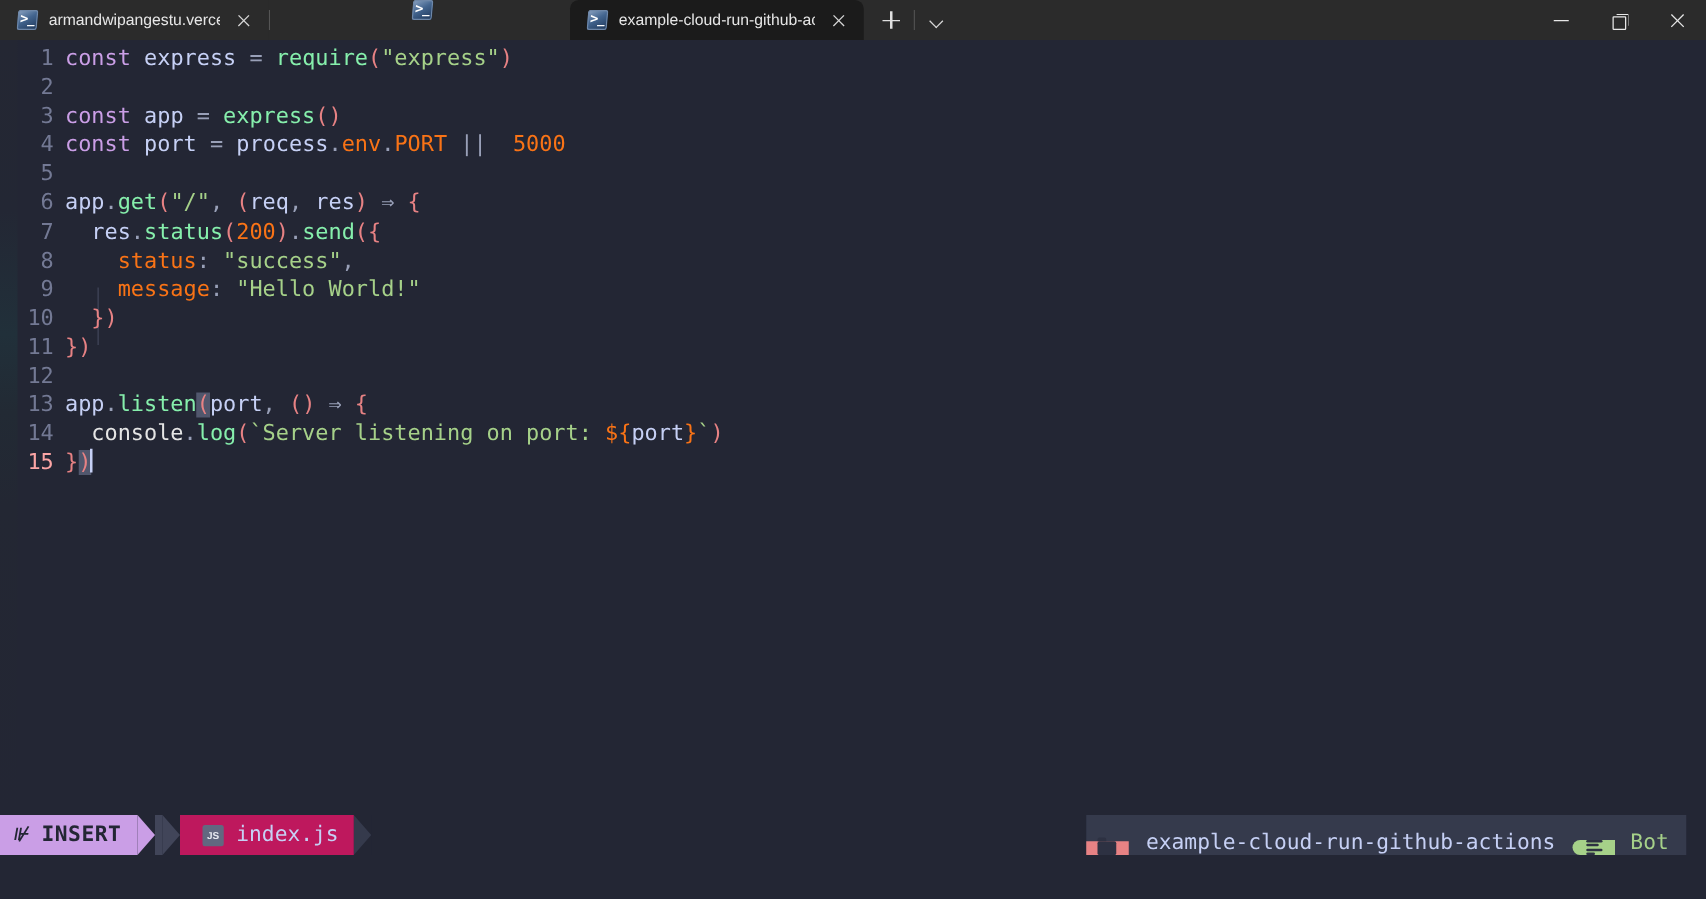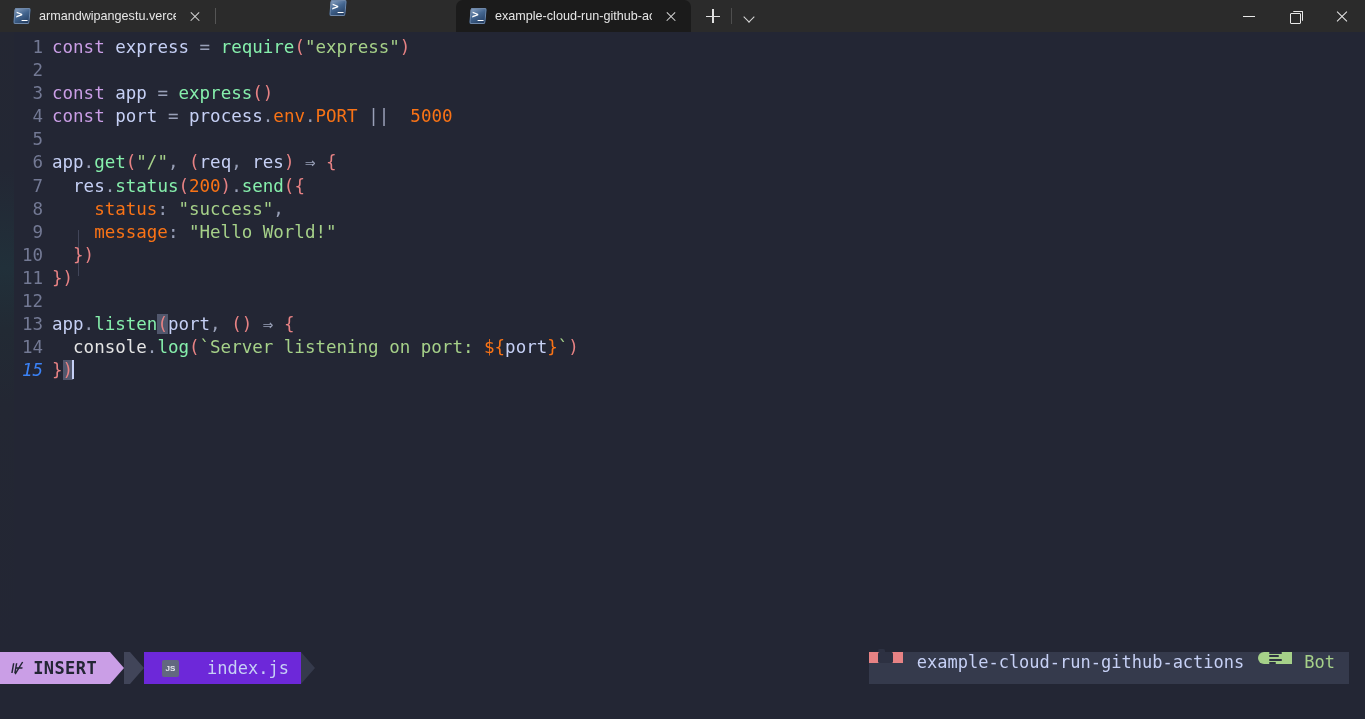--- a/index.html
+++ b/index.html
@@ -218,21 +218,21 @@
   }
   .gutter {
     width: 52px;
     flex: none;
     text-align: right;
     padding-right: 9px;
     box-sizing: border-box;
     color: #737994;
     font-size: 17.5px;
   }
-  .ln.cur .gutter { color: #3b82f6; font-style: italic; }
+  .ln.cur .gutter { color: #fca5a5; }
   .src { position: relative; }
 
   
   .iguide {
     position: absolute;
     left: 78px;
     width: 1px;
     background: #414559;
   }
 
@@ -294,24 +294,24 @@
     padding-right: 6px;
   }
   .seg-b-arrow {
     width: 0; height: 0;
     border-top: 16px solid transparent;
     border-bottom: 16px solid transparent;
     border-left: 14px solid #414559;
     flex: none;
   }
   .seg-c {
-    background: #6d28d9;
+    background: #be185d;
     color: #c6d0f5;
     padding: 0 12px 0 18px;
-    gap: 28px;
+    gap: 10px;
   }
   .seg-c-arrow {
     width: 0; height: 0;
     border-top: 16px solid transparent;
     border-bottom: 16px solid transparent;
     border-left: 14px solid #353a4c;
     flex: none;
   }
   .lvim-glyph {
     font-family: "DejaVu Sans", sans-serif;
@@ -331,21 +331,21 @@
     font-size: 8px;
     font-weight: 700;
     color: #e6e9f0;
     font-family: "Liberation Sans", sans-serif;
     flex: none;
   }
   .spacer { flex: 1; background: #232634; }
 
   .right-group {
     display: flex;
-    align-items: flex-start;
+    align-items: flex-end;
     background: #353a4c;
     margin-right: 16px;
   }
   .folder-badge {
     width: 34px;
     background: #e78284;
     display: flex;
     align-items: center;
     justify-content: center;
     flex: none;

